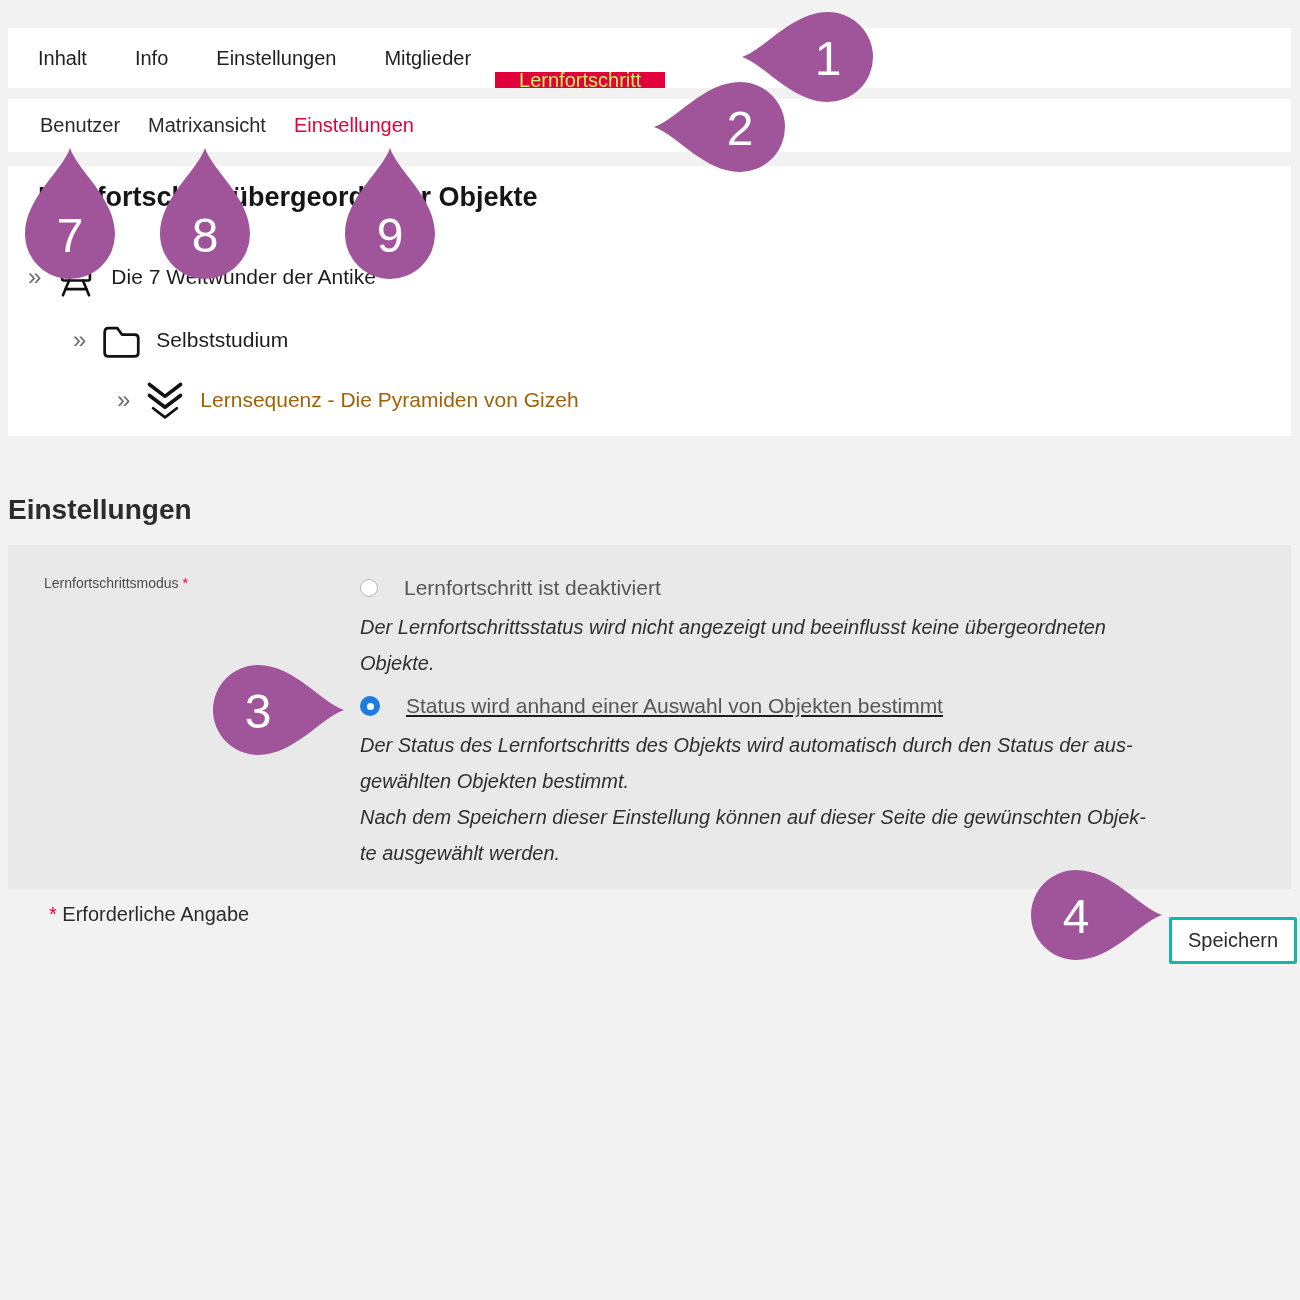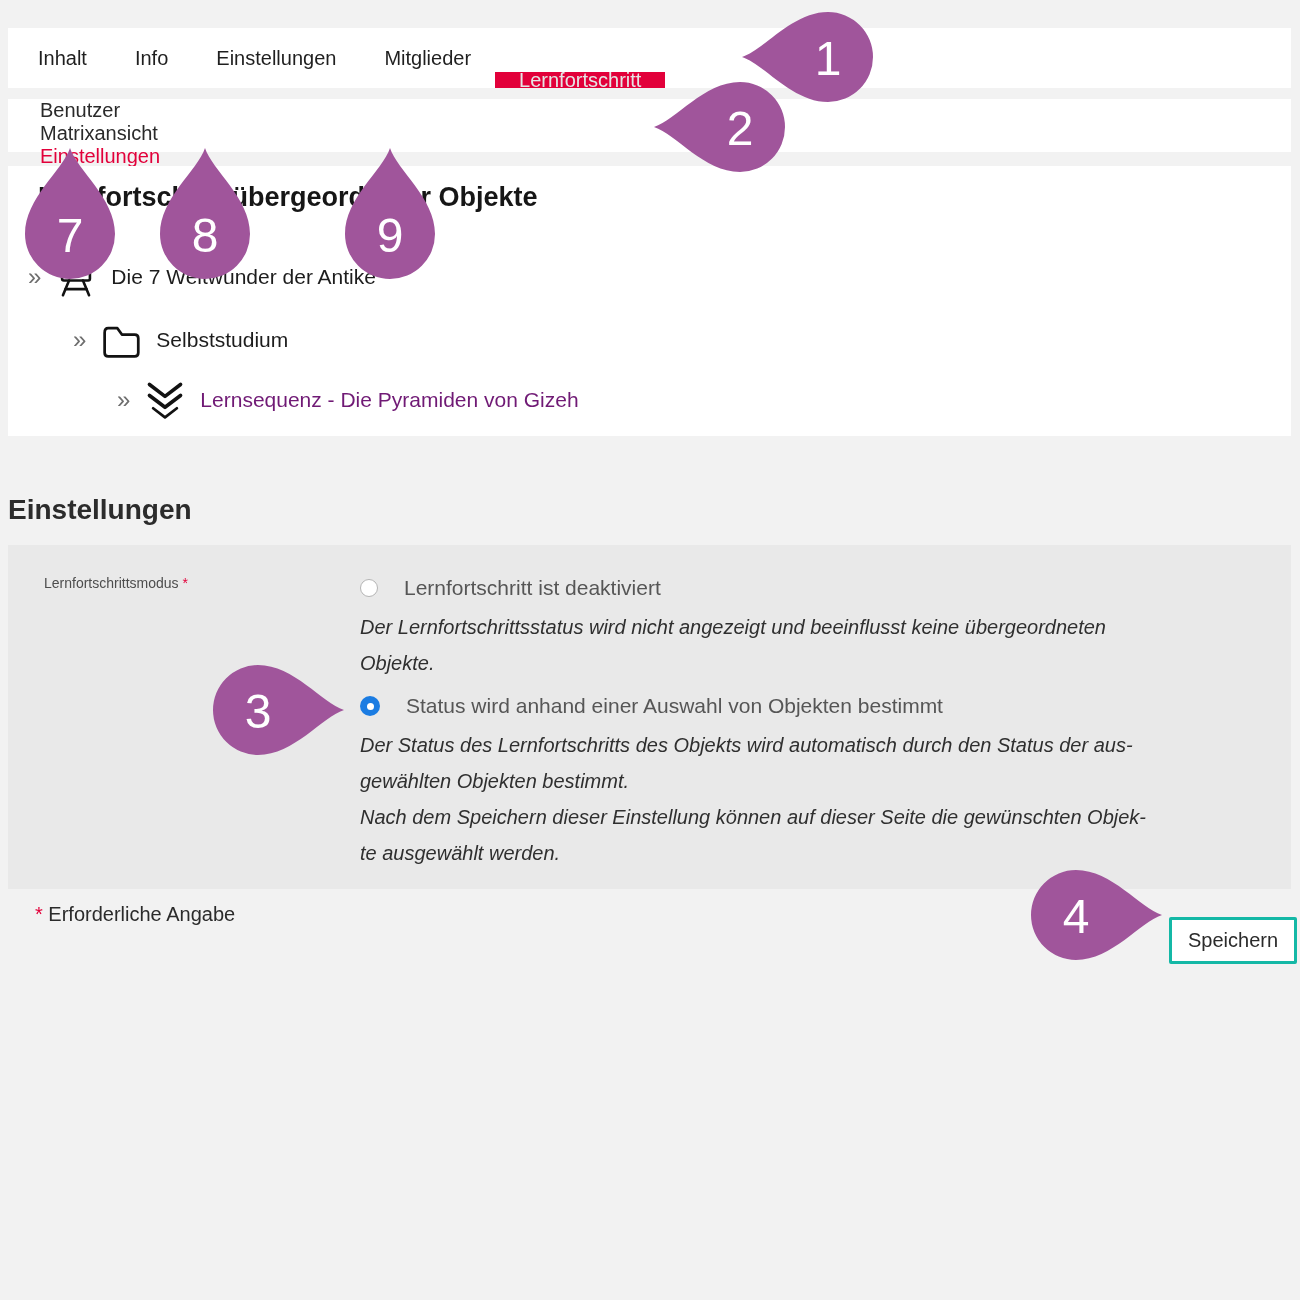--- a/index.html
+++ b/index.html
@@ -12,54 +12,54 @@
     background:var(--page);
     font-family:"Liberation Sans", sans-serif;
     color:var(--ink);
     position:relative; overflow:hidden;
   }
   .abs{position:absolute;}
 
   
   .bar{background:#fff; display:flex; align-items:stretch;}
   .bar1{left:8px; top:28px; width:1283px; height:60px; padding-left:6px;}
-  .bar2{left:8px; top:99px; width:1283px; height:53px; padding-left:18px;flex-direction:column;}
+  .bar2{left:8px; top:99px; width:1283px; height:53px; padding-left:18px;}
   .tab{display:flex; align-items:center; padding:0 24px; font-size:20px; color:#1f1f1f; cursor:pointer; white-space:nowrap;}
-  .tab.active{background:var(--red); color:#e5e5e5;margin-top:44px;}
+  .tab.active{background:var(--red); color:#bef264;margin-top:44px;}
   .subtab{display:flex; align-items:center; padding:0 14px; font-size:20px; color:#2a2a2a; cursor:pointer; white-space:nowrap;}
   .subtab.active{color:var(--red);}
 
   
   .card{left:8px; top:166px; width:1283px; height:270px; background:#fff;}
   .card h1{position:absolute; left:30px; top:16px; font-size:27px; font-weight:bold; color:#161616;}
   .tree-row{position:absolute; display:flex; align-items:center; gap:14px; height:44px;}
   .tree-row .sep{font-size:24px; color:#6e6e6e; line-height:1;}
   .tree-row .lbl{font-size:21px; color:#1d1d1d;}
-  .tree-row.muted .lbl{color:#701a75;text-align:center;}
+  .tree-row.muted .lbl{color:#a16207;text-align:center;}
   .tree-icon{display:inline-flex; width:42px; height:42px; align-items:center; justify-content:center;}
   .tree-icon svg{stroke:#121212; fill:none; stroke-width:3; stroke-linecap:round; stroke-linejoin:round;}
 
   
   .section-title{left:8px; top:494px; font-size:28px; color:#2c2c2c;}
   .form-box{left:8px; top:545px; width:1283px; height:344px; background:var(--panel);}
   .field-label{position:absolute; left:36px; top:30px; font-size:14px; color:#4d4d4d;}
   .req{color:var(--red);}
   .value-col{position:absolute; left:352px; top:0; right:30px;}
   .radio-row{display:flex; align-items:center; gap:26px; height:26px;}
   .radio-row.first{margin-top:30px;}
-  .radio-row.second{margin-top:12px;}
+  .radio-row.second{margin-top:12px;text-decoration:underline;}
   .radio-label{font-size:21px; color:#565656;}
   .radio{width:18px; height:18px; border-radius:50%; background:#fff; border:1px solid #b5b5b5; flex:0 0 auto; cursor:pointer; display:flex; align-items:center; justify-content:center;}
   .radio.selected{width:20px; height:20px; background:var(--blue); border:none;}
   .radio-dot{width:7px; height:7px; border-radius:50%; background:#fff;}
   .desc{margin-top:8px; font-size:20px; line-height:36px; color:#2f2f2f;font-style:italic;}
   .desc.second{margin-top:8px;}
 
   
-  .required-note{left:35px; top:903px; font-size:20px; color:#2b2b2b;}
+  .required-note{left:49px; top:903px; font-size:20px; color:#2b2b2b;}
   .save-btn{left:1169px; top:897px; background:#fff; border:3px solid #14b8a6; border-radius:2px; padding:9px 16px; font-size:20px; color:#2b2b2b; font-family:"Liberation Sans",sans-serif; cursor:pointer;margin-top:20px;}
 
   
   .marker{position:absolute; pointer-events:none;}
   .marker svg{display:block;}
   .marker .drop{fill:var(--purple);}
   .marker .num{position:absolute; color:#fff; font-size:48px; line-height:1; transform:translate(-50%,-50%); font-weight:400;}
   .marker.up{width:92px; height:134px;}
   .marker.up .num{left:46px; top:90px;}
   .marker.side{width:134px; height:92px;}

